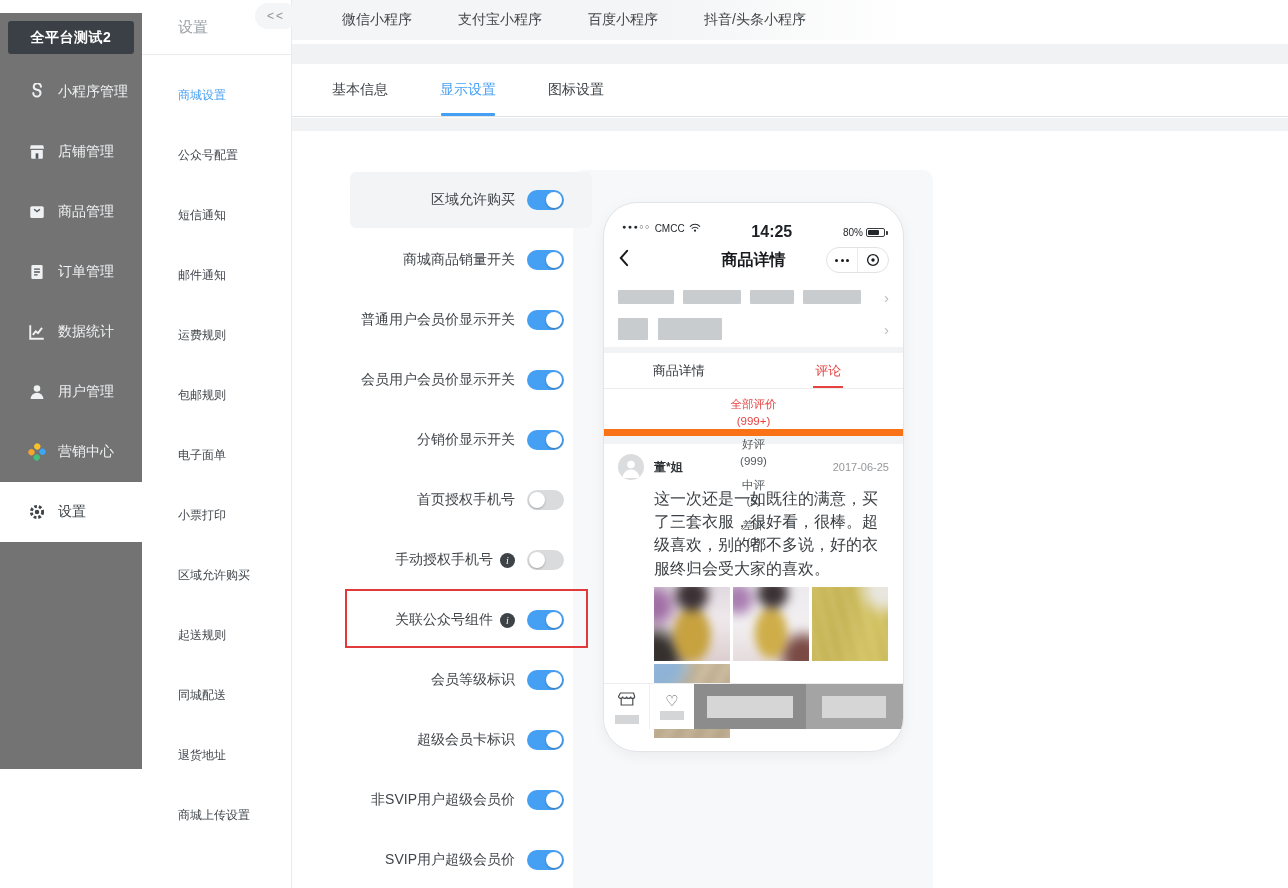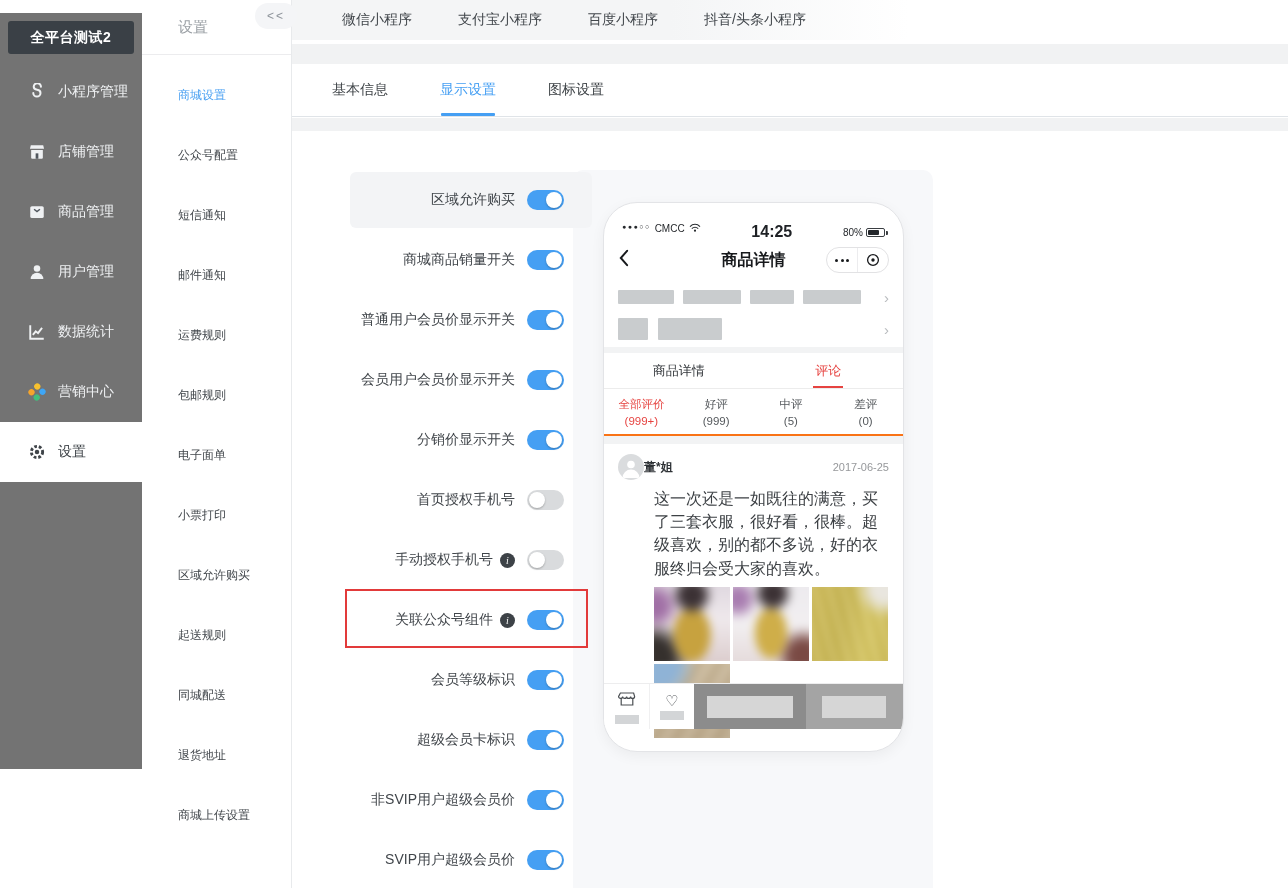--- a/index.html
+++ b/index.html
@@ -94,28 +94,28 @@
   .chev { margin-left:auto; color:#b8bbbe; font-size:15px; line-height:1; }
   .chev::before { content:"›"; }
   .band6 { height:6px; background:#f2f3f4; }
   .band8 { height:8px; background:#f2f3f4; }
   .ph-tabs { height:36px; display:flex; border-bottom:1px solid #ececec; }
   .ph-tab { flex:1; display:flex; align-items:center; justify-content:center; font-size:13px;
     color:#33373b; position:relative; }
   .ph-tab.active { color:#e64340; }
   .ph-tab.active::after { content:""; position:absolute; bottom:0; left:50%; transform:translateX(-50%);
     width:30px; height:2px; background:#e64340; }
-  .ph-filters { height:47px; border-bottom:2px solid #f97316; display:flex; }
+  .ph-filters { height:47px; border-bottom:7px solid #f97316; display:flex;flex-direction:column; }
   .fcell { flex:1; text-align:center; padding-top:7px; font-size:11.5px; color:#54585c; line-height:1.45; }
   .fcell.active { color:#e64340; }
   .review { padding:10px 14px 0; }
   .rhead { display:flex; align-items:center; }
   .avatar { width:26px; height:26px; border-radius:50%; background:#dadcde; overflow:hidden; position:relative; flex:none; }
   .avatar svg { position:absolute; left:0; top:0; }
-  .rname { font-size:12px; font-weight:bold; color:#2e3236; }
+  .rname { margin-left:10px; font-size:12px; font-weight:bold; color:#2e3236; }
   .rdate { margin-left:auto; font-size:11px; color:#96989b;text-align:center; }
   .rtext { margin:7px 0 0 36px; font-size:16px; color:#3d4145; line-height:1.45; }
   .rimgs { margin:7px 0 0 36px; display:grid; grid-template-columns:repeat(3,76px); gap:3px; }
   .rimg { width:76px; height:74px; overflow:hidden; position:relative; }
   .rimg i { position:absolute; inset:-8px; display:block; filter:blur(4px); }
   .img1 i { background:
     radial-gradient(circle at 50% 18%, #3b3134 0 12%, rgba(59,49,52,0) 24%),
     radial-gradient(ellipse 30% 45% at 50% 62%, #c7a23f 0 60%, rgba(199,162,63,0) 75%),
     radial-gradient(circle at 10% 30%, #a06fa5 0 10%, rgba(160,111,165,0) 25%),
     radial-gradient(circle at 8% 88%, #35302d 0 16%, rgba(53,48,45,0) 32%),
@@ -177,35 +177,44 @@
         <span class="ic">
           <svg width="18" height="18" viewBox="0 0 16 16">
               <rect x="2" y="2.8" width="12" height="10.6" rx="1.5" fill="currentColor"></rect>
               <path d="M5.4 5.6l2.6 2.1 2.6-2.1" stroke="#51575e" stroke-width="1.3" fill="none"></path>
             </svg>
         </span>
         <span>商品管理</span>
       </div>
       <div class="dmenu-item">
         <span class="ic">
+          <svg width="18" height="18" viewBox="0 0 16 16">
+              <rect x="3" y="1.8" width="10" height="12.4" rx="1.2" fill="currentColor"></rect>
+              <path d="M5.4 5.4h5.2M5.4 8h5.2M5.4 10.6h3.2" stroke="#51575e" stroke-width="1.2"></path>
+            </svg>
+        </span>
+        <span>订单管理</span>
+      </div>
+      <div class="dmenu-item">
+        <span class="ic">
+          <svg width="18" height="18" viewBox="0 0 16 16" fill="none" stroke="currentColor">
+              <path d="M2 2v12h12" stroke-width="1.7"></path>
+              <path d="M4.3 10.6l2.6-3.2 2 1.6 3.6-4.6" stroke-width="1.7"></path>
+            </svg>
+        </span>
+        <span>数据统计</span>
+      </div>
+      <div class="dmenu-item">
+        <span class="ic">
           <svg width="18" height="18" viewBox="0 0 16 16" fill="currentColor">
               <circle cx="8" cy="4.8" r="2.9"></circle>
               <path d="M2.4 14.2a5.6 5.6 0 0 1 11.2 0z"></path>
             </svg>
         </span>
         <span>用户管理</span>
-      </div>
-      <div class="dmenu-item">
-        <span class="ic">
-          <svg width="18" height="18" viewBox="0 0 16 16" fill="none" stroke="currentColor">
-              <path d="M2 2v12h12" stroke-width="1.7"></path>
-              <path d="M4.3 10.6l2.6-3.2 2 1.6 3.6-4.6" stroke-width="1.7"></path>
-            </svg>
-        </span>
-        <span>数据统计</span>
       </div>
       <div class="dmenu-item">
         <span class="ic">
           <svg width="18" height="18" viewBox="0 0 18 18">
               <g transform="rotate(45 9 9)">
                 <rect x="9.6" y="1.8" width="6.2" height="6.2" rx="3.1" fill="#3ea6f6"></rect>
                 <rect x="9.6" y="10" width="6.2" height="6.2" rx="3.1" fill="#41bf7d"></rect>
                 <rect x="2.2" y="10" width="6.2" height="6.2" rx="3.1" fill="#f5a52c"></rect>
                 <rect x="2.2" y="1.8" width="6.2" height="6.2" rx="3.1" fill="#f7c12e"></rect>
               </g>

